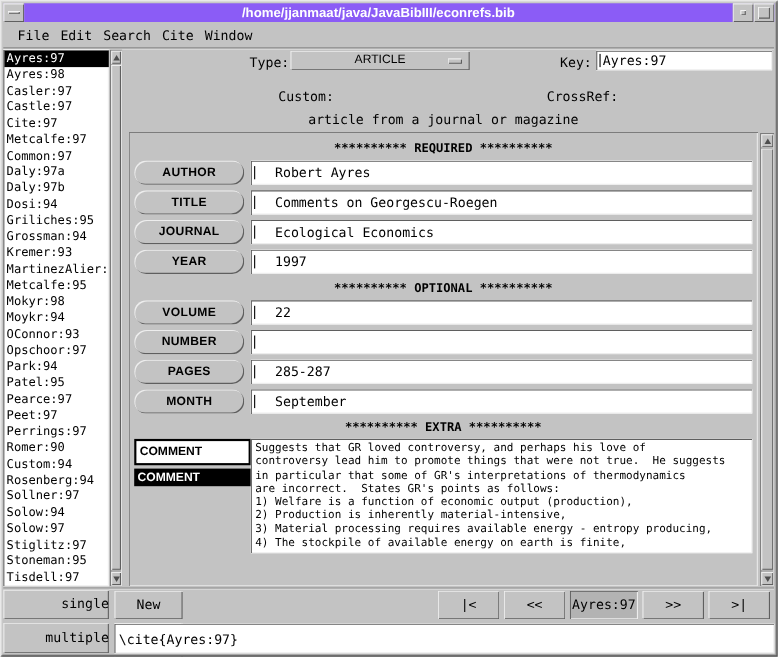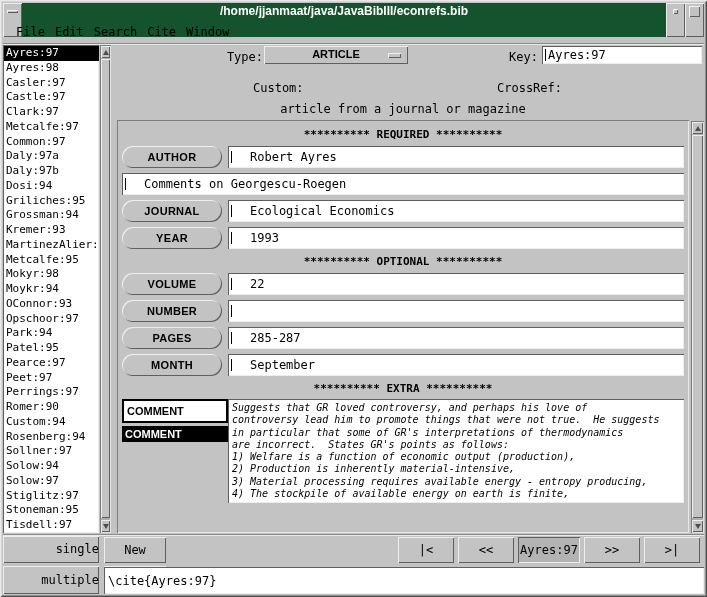--- a/index.html
+++ b/index.html
@@ -4,21 +4,21 @@
 <style>
   * { margin:0; padding:0; box-sizing:border-box; }
   html,body { width:707px; height:597px; overflow:hidden; }
   body { position:relative; background:#c3c3c3; font-family:"DejaVu Sans Mono", monospace; font-size:12px; color:#000; }
   .abs { position:absolute; }
   .raised { background:#c3c3c3; box-shadow: inset 1px 1px 0 #ededed, inset -1px -1px 0 #5f5f5f; }
 
   .window-frame { left:0; top:0; width:707px; height:597px; pointer-events:none; z-index:50;
     box-shadow: inset 1px 1px 0 #e9e9e9, inset -1px -1px 0 #4f4f4f, inset 2px 2px 0 #d8d8d8, inset -2px -2px 0 #8d8d8d; }
 
-  .titlebar { left:3px; top:3px; width:701px; height:34px; background:#14532d; display:flex; align-items:stretch; }
+  .titlebar { left:3px; top:3px; width:701px; height:17px; background:#8b5cf6; display:flex; align-items:stretch; }
   .tb-btn { width:19px; background:#c3c3c3; box-shadow: inset 1px 1px 0 #ededed, inset -1px -1px 0 #5f5f5f; position:relative; }
   .tb-menu-glyph { position:absolute; left:4px; top:7px; width:11px; height:3px; background:#c3c3c3; box-shadow: inset 1px 1px 0 #f2f2f2, inset -1px -1px 0 #5f5f5f; }
   .tb-min-glyph { position:absolute; left:7px; top:6px; width:5px; height:5px; background:#c3c3c3; box-shadow: inset 1px 1px 0 #f2f2f2, inset -1px -1px 0 #5f5f5f; }
   .tb-max-glyph { position:absolute; left:4px; top:3px; width:11px; height:11px; background:#c3c3c3; box-shadow: inset 1px 1px 0 #f2f2f2, inset -1px -1px 0 #5f5f5f; }
   .tb-title { flex:1; color:#fff; font-weight:bold; font-size:12px; line-height:17px; text-align:center;
     font-family:"Liberation Sans", sans-serif; white-space:nowrap; overflow:hidden; }
 
   .menubar { left:3px; top:20px; width:701px; height:23px; display:flex; align-items:center; gap:10px; padding-left:13px; }
   .menu-item { font-size:12px; cursor:default; }
   .menu-sep { left:3px; top:43px; width:701px; height:2px; box-shadow: inset 0 1px 0 #8a8a8a, inset 0 -1px 0 #e9e9e9; }
@@ -29,22 +29,22 @@
   .list-item.selected { background:#000; color:#fff; }
 
   .vscroll { background:#aeaeae; box-shadow: inset 1px 1px 0 #7c7c7c, inset -1px -1px 0 #e2e2e2; }
   .sb-arrow { position:absolute; left:1px; right:1px; height:12px; background:#c3c3c3; display:flex; align-items:center; justify-content:center;
     box-shadow: inset 1px 1px 0 #ededed, inset -1px -1px 0 #5f5f5f; }
   .tri-up { width:0; height:0; border-left:3.5px solid transparent; border-right:3.5px solid transparent; border-bottom:5px solid #4e4e4e; }
   .tri-down { width:0; height:0; border-left:3.5px solid transparent; border-right:3.5px solid transparent; border-top:5px solid #4e4e4e; }
   .sb-thumb { position:absolute; left:1px; right:1px; background:#c3c3c3; box-shadow: inset 1px 1px 0 #ededed, inset -1px -1px 0 #5f5f5f; }
 
   .form-label { position:absolute; font-size:12px; white-space:nowrap; }
-  .option-menu { left:264px; top:46px; width:144px; height:18px; text-align:center; line-height:17px;
-    font-family:"Liberation Sans", sans-serif; font-weight:bold; font-size:11px; }
+  .option-menu { left:264px; top:46px; width:163px; height:18px; text-align:center; line-height:17px;
+    font-family:"Liberation Sans", sans-serif; font-weight:normal; font-size:11px; }
   .option-indicator { position:absolute; right:7px; top:7px; width:13px; height:5px; }
   .text-input { background:#fff; display:flex; align-items:center; padding-left:3px; font-size:12px; white-space:nowrap; overflow:hidden;
     box-shadow: inset 1px 1px 0 #5f5f5f, inset -1px -1px 0 #ededed; }
   .key-input { left:542px; top:46px; width:160px; height:18px; }
   .caret { display:inline-block; width:1px; height:12px; background:#000; margin-right:2px; flex:0 0 1px; }
 
   .description { left:117px; top:102px; width:572px; text-align:center; font-size:12px; }
 
   .panel { left:117px; top:120px; width:572px; height:413px; padding:2px 5px;
     box-shadow: inset 1px 1px 0 #7c7c7c, inset -1px -1px 0 #e9e9e9; }
@@ -56,21 +56,21 @@
 
   .extra-row { display:flex; gap:0; margin-top:4px; align-items:flex-start; }
   .extra-left { width:106px; }
   .extra-combo { height:24px; background:#fff; border:2px solid #000; display:flex; align-items:center; padding-left:3px;
     font-family:"Liberation Sans", sans-serif; font-weight:bold; font-size:11px; }
   .extra-list { margin-top:3px; background:#fff; }
   .extra-list-item { height:16px; line-height:16px; padding-left:3px;
     font-family:"Liberation Sans", sans-serif; font-weight:bold; font-size:11px; }
   .extra-list-item.selected { background:#000; color:#fff; }
   .comment-box { flex:1; height:104px; background:#fff; padding:3px 0 0 4px; font-size:10px; line-height:12.3px; white-space:pre; overflow:hidden;
-    box-shadow: inset 1px 1px 0 #5f5f5f, inset -1px -1px 0 #ededed; font-style: italic; }
+    box-shadow: inset 1px 1px 0 #5f5f5f, inset -1px -1px 0 #ededed; }
 
   .h-etch { left:3px; top:534px; width:701px; height:2px; box-shadow: inset 0 1px 0 #8a8a8a, inset 0 -1px 0 #e9e9e9; }
   .mode-btn { left:3px; width:96px; height:27px; text-align:right; line-height:27px; font-size:12px; }
   .actions { left:104px; top:537px; display:flex; gap:3px;flex-direction:column; }
   .push-button { width:62px; height:26px; text-align:center; line-height:26px; font-size:12px;
     background:#c3c3c3; box-shadow: inset 1px 1px 0 #ededed, inset -1px -1px 0 #5f5f5f; }
   .navs { left:398px; top:537px; display:flex; gap:4px; }
   .nav-button { width:56px; }
   .nav-button.current { width:62px; background:#b3b3b3; box-shadow: inset 1px 1px 0 #5f5f5f, inset -1px -1px 0 #ededed; }
   .cite-input { left:104px; top:567px; width:600px; height:27px; padding-left:4px; }
@@ -98,21 +98,21 @@
     <div class="menu-item">Cite</div>
     <div class="menu-item">Window</div>
   </div>
 <div class="abs menu-sep"></div>
 
 <div class="abs reference-list">
     <div class="list-item selected">Ayres:97</div>
     <div class="list-item">Ayres:98</div>
     <div class="list-item">Casler:97</div>
     <div class="list-item">Castle:97</div>
-    <div class="list-item">Clark:97</div>
+    <div class="list-item">Cite:97</div>
     <div class="list-item">Metcalfe:97</div>
     <div class="list-item">Common:97</div>
     <div class="list-item">Daly:97a</div>
     <div class="list-item">Daly:97b</div>
     <div class="list-item">Dosi:94</div>
     <div class="list-item">Griliches:95</div>
     <div class="list-item">Grossman:94</div>
     <div class="list-item">Kremer:93</div>
     <div class="list-item">MartinezAlier:9</div>
     <div class="list-item">Metcalfe:95</div>
@@ -163,37 +163,38 @@
   <div class="section-header">********** REQUIRED **********</div>
   <div>
       <div class="field-row">
     <div class="field-label raised">AUTHOR</div>
     <div class="field-input text-input">
       <span class="caret"></span>
       <span class="val">Robert Ayres</span>
     </div>
   </div>
       <div class="field-row">
+    <div class="field-label raised">TITLE</div>
     <div class="field-input text-input">
       <span class="caret"></span>
       <span class="val">Comments on Georgescu-Roegen</span>
     </div>
   </div>
       <div class="field-row">
     <div class="field-label raised">JOURNAL</div>
     <div class="field-input text-input">
       <span class="caret"></span>
       <span class="val">Ecological Economics</span>
     </div>
   </div>
       <div class="field-row">
     <div class="field-label raised">YEAR</div>
     <div class="field-input text-input">
       <span class="caret"></span>
-      <span class="val">1993</span>
+      <span class="val">1997</span>
     </div>
   </div>
     </div>
   <div class="section-header">********** OPTIONAL **********</div>
   <div>
       <div class="field-row">
     <div class="field-label raised">VOLUME</div>
     <div class="field-input text-input">
       <span class="caret"></span>
       <span class="val">22</span>

